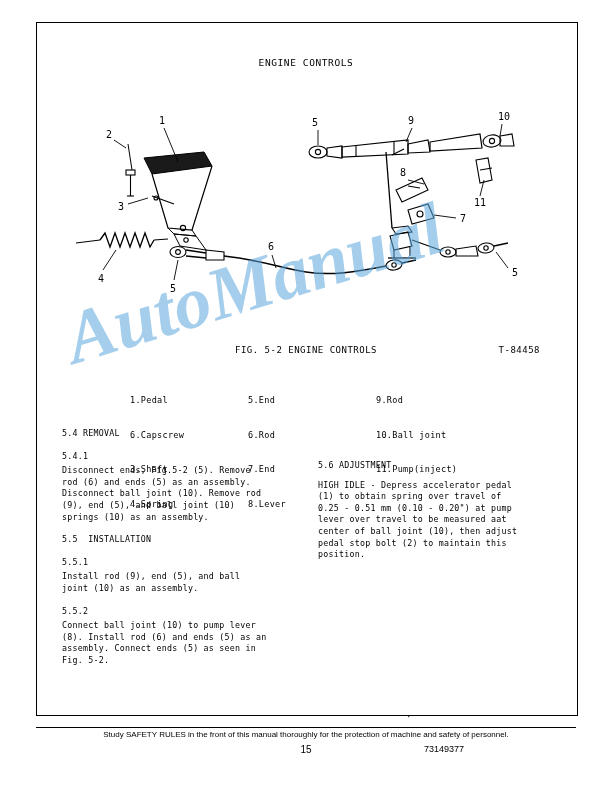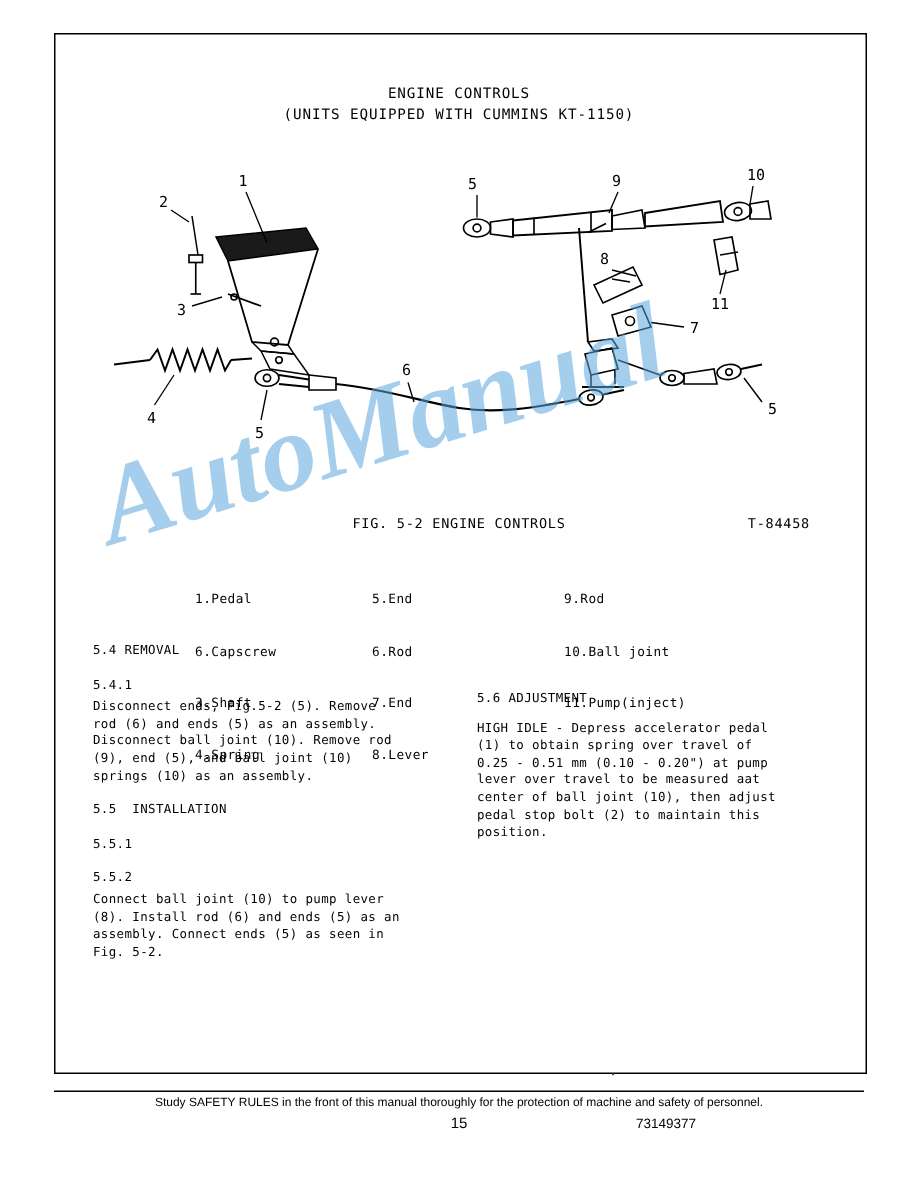--- a/index.html
+++ b/index.html
@@ -163,21 +163,20 @@
 </style>
 </head>
 <body>
 
 <div class="page">
 
   <div class="border-frame"></div>
 
   <div class="title-block">
     <div>ENGINE CONTROLS</div>
-    <div>(UNITS EQUIPPED WITH CUMMINS KT-1150)</div>
   </div>
 
   <div class="fig-area">
     <svg width="500" height="270" viewBox="0 0 500 270">
       <g stroke="#000" fill="none" stroke-width="1.1">
 
         <polygon points="88,58 148,52 156,66 96,74" fill="#1a1a1a" stroke="#000" stroke-width="1"></polygon>
 
         <path d="M96,74 L112,128 L136,130 L156,66" stroke-width="1.2"></path>
         <path d="M112,128 L118,134 L140,136 L136,130" stroke-width="1"></path>
@@ -314,20 +313,22 @@
   <div class="col-left">
     <div class="sec-head">5.4 REMOVAL</div>
     <div class="sub-head">5.4.1</div>
     <div class="para">Disconnect ends, Fig.5-2 (5). Remove
 rod (6) and ends (5) as an assembly.
 Disconnect ball joint (10). Remove rod
 (9), end (5), and ball joint (10)
 springs (10) as an assembly.</div>
     <div class="sub-head">5.5  INSTALLATION</div>
     <div class="sub-head">5.5.1</div>
+    <div class="para">Install rod (9), end (5), and ball
+joint (10) as an assembly.</div>
     <div class="sub-head">5.5.2</div>
     <div class="para">Connect ball joint (10) to pump lever
 (8). Install rod (6) and ends (5) as an
 assembly. Connect ends (5) as seen in
 Fig. 5-2.</div>
   </div>
 
   <div class="col-right">
     <div class="sec-head">5.6 ADJUSTMENT</div>
     <div class="para">HIGH IDLE - Depress accelerator pedal

